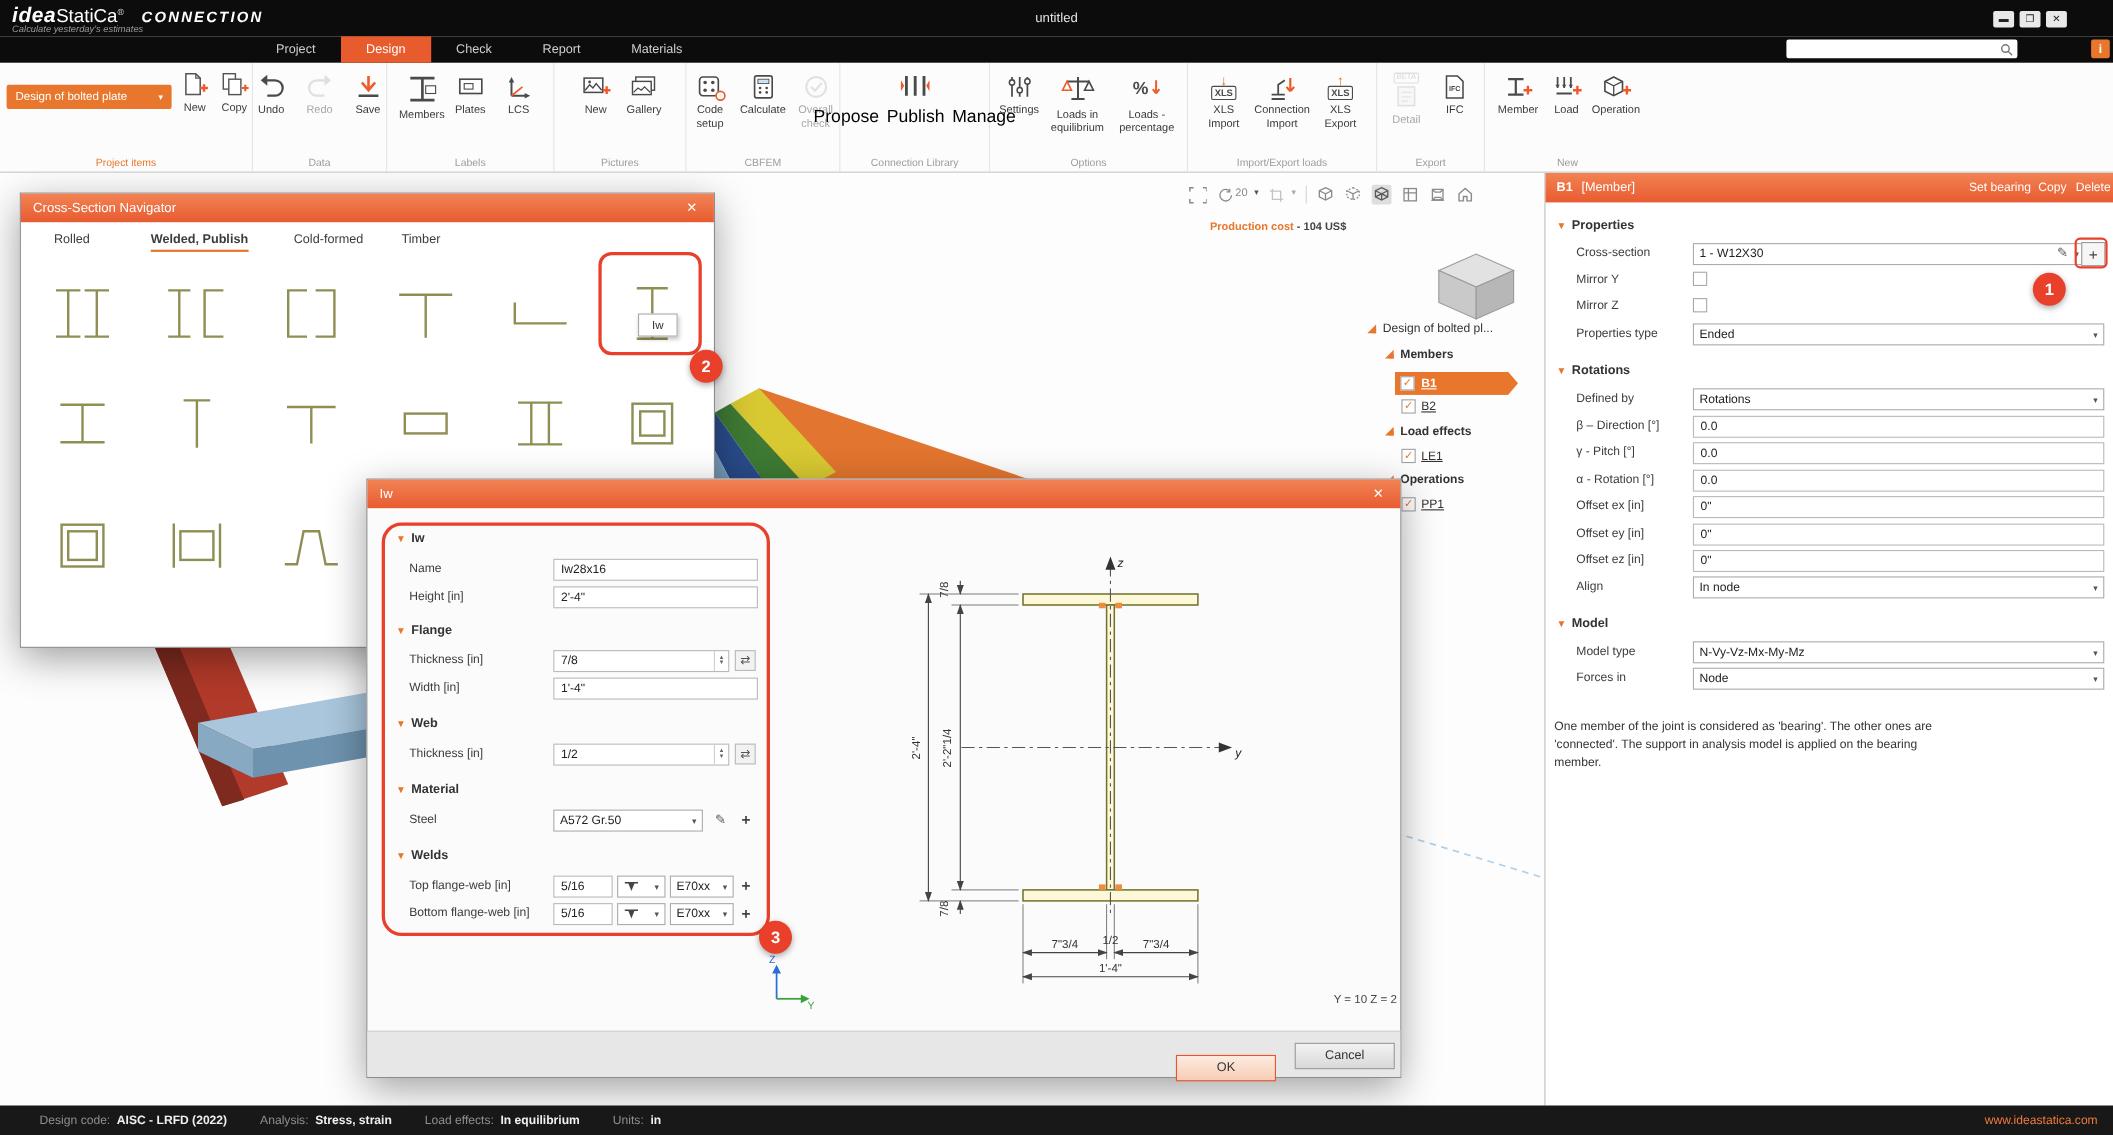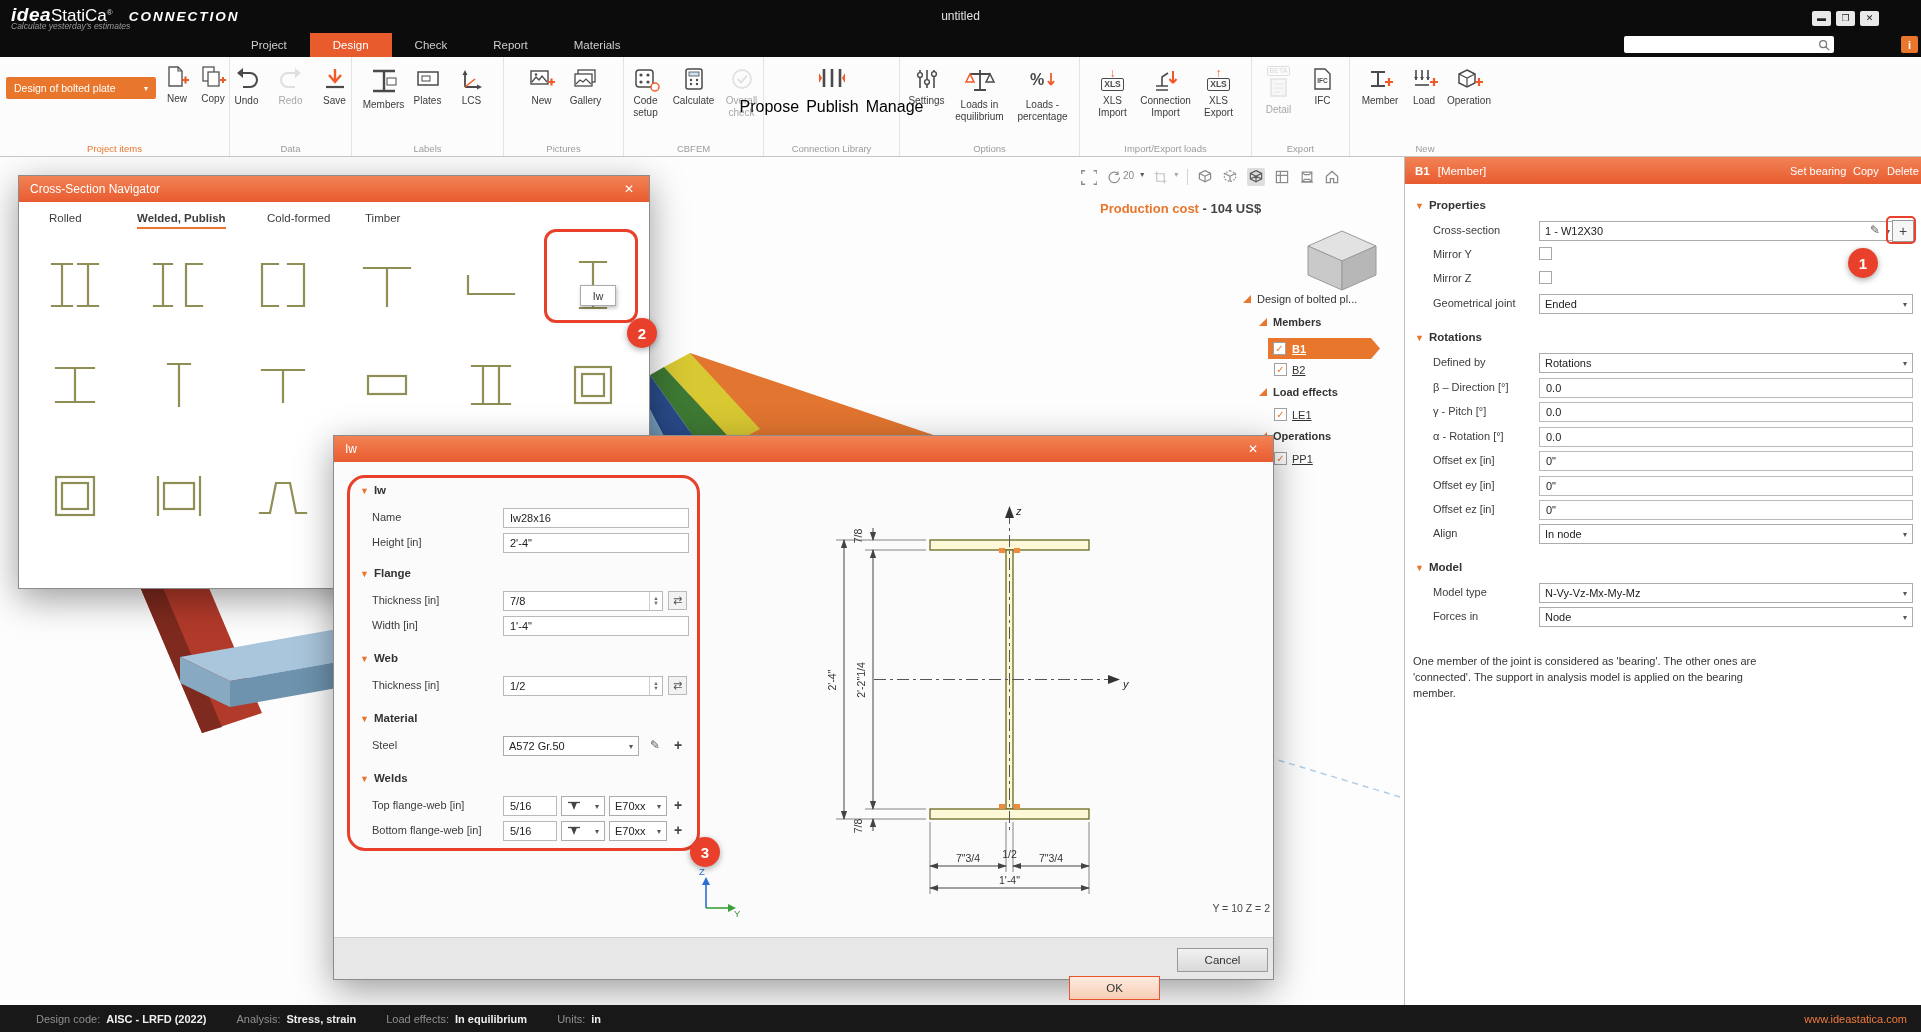--- a/index.html
+++ b/index.html
@@ -35,21 +35,21 @@
 .xlsicon{display:flex;flex-direction:column;align-items:center;height:26px;justify-content:center}
 .xlsarr{color:#F05A28;font-weight:bold;font-size:12px;line-height:10px}
 .xlstxt{font-size:8.5px;font-weight:bold;color:#4A4A4A;border:1px solid #4A4A4A;padding:0 2px;border-radius:2px;line-height:11px}
 .betatag{font-size:7px;color:#F09A70;border:1px solid #F0B090;border-radius:2px;padding:0 2px;line-height:8px;margin-bottom:-4px}
 
 .canvasLayer{position:absolute;left:0;top:157px;width:1404px;height:848px;z-index:1}
 .vtool{position:absolute;left:1080px;top:168px;display:flex;align-items:center;gap:9px;z-index:3;color:#8A8A8A;font-size:10px}
 .vtool .vi{display:flex;gap:2px}
 .vtool .sep{width:1px;height:16px;background:#D5D5D5}
 .vtool .active{background:#DEDEDE;border-radius:2px;padding:1px}
-.prodcost{position:absolute;left:1100px;top:201px;font-size:13px;z-index:3;white-space:nowrap}
+.prodcost{position:absolute;left:1100px;top:201px;font-size:10px;z-index:3;white-space:nowrap}
 .prodcost .pl{color:#E8762C;font-weight:bold}
 .prodcost .pv{color:#444;font-weight:bold}
 .treeItem{position:absolute;font-size:11px;color:#333;display:flex;align-items:center;gap:5px;z-index:3;white-space:nowrap}
 .tri{width:0;height:0;border:4px solid transparent;border-bottom-color:#E8762C;border-right-color:#E8762C;margin-right:1px}
 .cb{width:13px;height:13px;border:1px solid #A0A0A0;background:#fff;display:flex;align-items:center;justify-content:center;font-size:10px;color:#E8762C;font-weight:bold;flex:0 0 auto}
 .b1banner{position:absolute;left:1268px;top:338px;width:112px;height:21px;background:#E8762C;display:flex;align-items:center;gap:6px;padding-left:5px;z-index:3;clip-path:polygon(0 0,calc(100% - 9px) 0,100% 50%,calc(100% - 9px) 100%,0 100%)}
 .b1banner .tlabel{color:#fff;font-weight:bold;font-size:11px}
 .ulink{text-decoration:underline}
 
 .dlg{position:absolute;background:#FBFBFB;border:1px solid #8C8C8C;box-shadow:0 10px 34px rgba(0,0,0,.38)}
@@ -717,21 +717,21 @@
         </svg>
         <span class="caret">▾</span>
       </div>
     <div class="pdd" style="left:275px;top:385px;width:58px">
         <span>E70xx</span>
         <span class="caret">▾</span>
       </div>
     <span class="plusglyph" style="left:340px;top:386px">+</span>
 
     <div class="dlgfooter"></div>
-    <div class="okbtn" style="left:735px;top:540px">
+    <div class="okbtn" style="left:735px;top:523px">
         <span>OK</span>
       </div>
     <div class="cancelbtn" style="left:843px;top:512px">
         <span>Cancel</span>
       </div>
   </div>
 
   <div class="rpanel">
     <div class="rphead">
       <span style="font-weight:bold;margin-left:10px">B1</span>
@@ -747,21 +747,21 @@
         <span>1 - W12X30</span>
         <span class="caret">▾</span>
       </div>
     <span class="iconbtn" style="left:465px;top:66px">✎</span>
     <div class="plusbtn" style="left:487px;top:63px">+</div>
 
     <span class="plabel" style="left:28px;top:91px">Mirror Y</span>
     <div class="pcb" style="left:134px;top:90px"></div>
     <span class="plabel" style="left:28px;top:115px">Mirror Z</span>
     <div class="pcb" style="left:134px;top:114px"></div>
-    <span class="plabel" style="left:28px;top:140px">Geometrical joint</span>
+    <span class="plabel" style="left:28px;top:140px">Properties type</span>
     <div class="pdd" style="left:134px;top:137px;width:374px">
         <span>Ended</span>
         <span class="caret">▾</span>
       </div>
 
     <div class="psect" style="left:10px;top:174px"><span class="chev">▼</span><span>Rotations</span></div>
     <span class="plabel" style="left:28px;top:199px">Defined by</span>
     <div class="pdd" style="left:134px;top:196px;width:374px">
         <span>Rotations</span>
         <span class="caret">▾</span>

